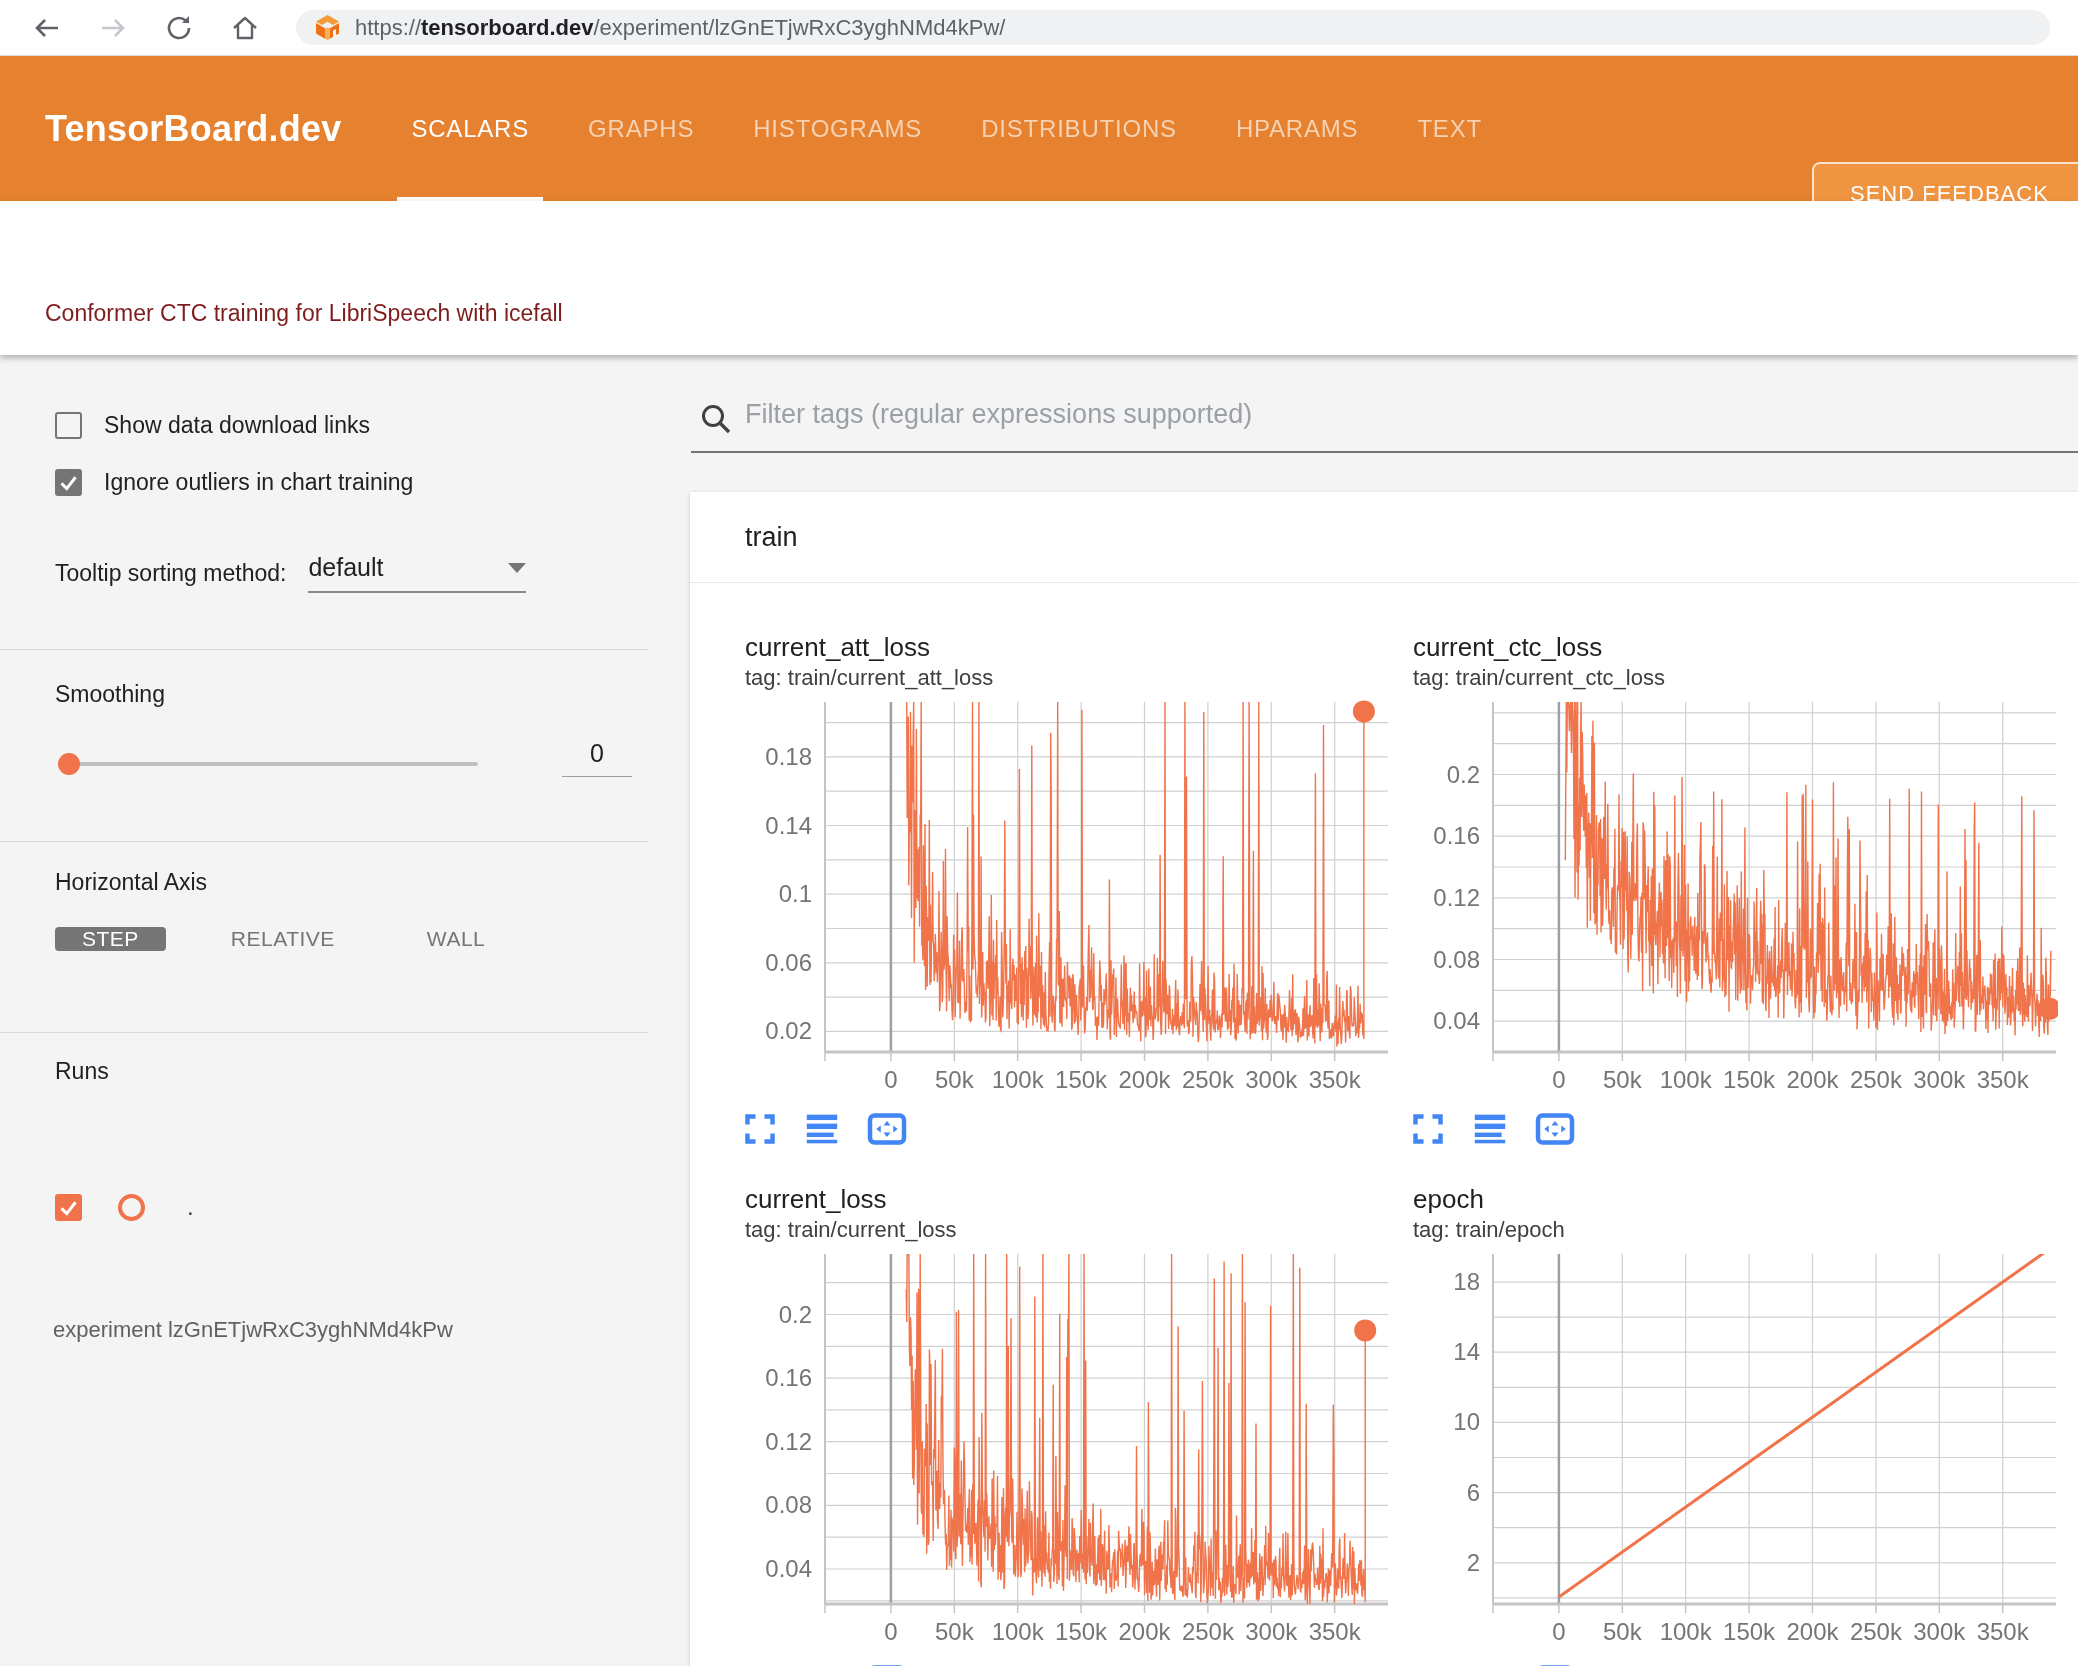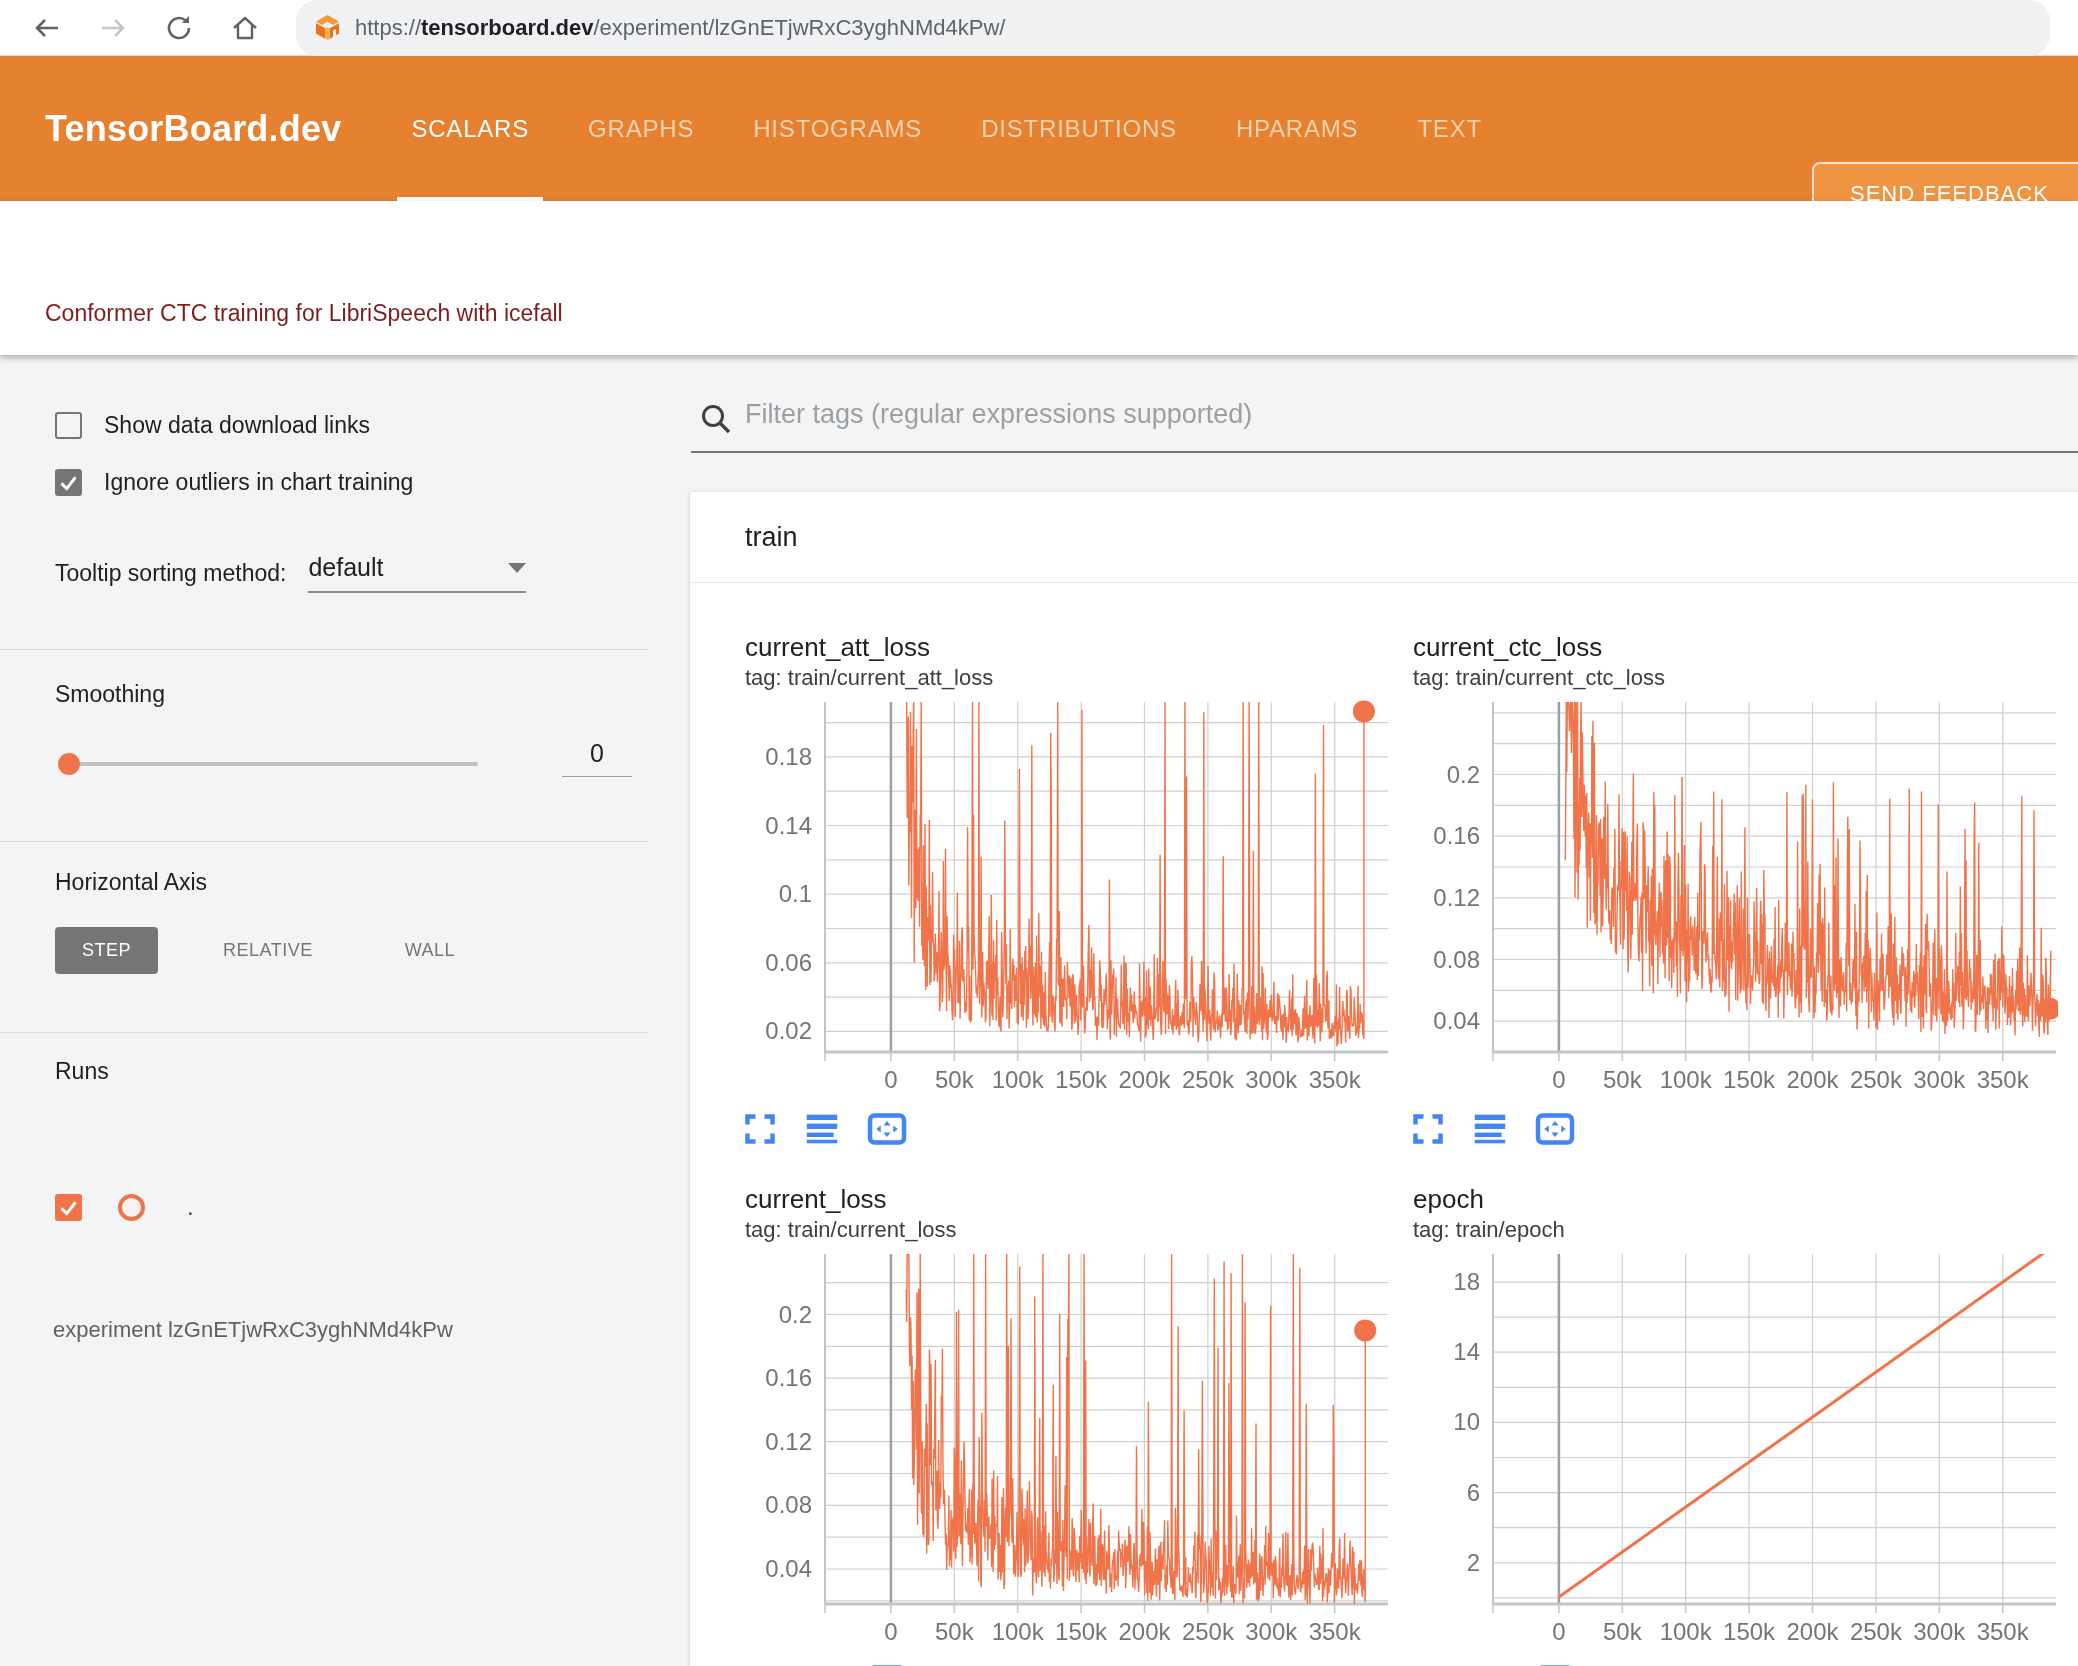--- a/index.html
+++ b/index.html
@@ -6,21 +6,21 @@
   html,body { width:2078px; height:1666px; }
   body { position:relative; overflow:hidden; background:#fff;
          font-family:"Liberation Sans","DejaVu Sans",sans-serif; }
 
   
   .browser-bar { position:absolute; top:0; left:0; width:2078px; height:56px;
     background:#fff; border-bottom:1px solid #dcdcdc;
     display:flex; align-items:center; gap:36px; padding-left:32px; }
   .nav-icon { display:flex; align-items:center; }
   .nav-icon svg { display:block; }
-  .url-pill { flex:1; margin-right:28px; height:56px; border-radius:21px;
+  .url-pill { flex:1; margin-right:28px; height:35px; border-radius:21px;
     background:#f0f1f2; display:flex; align-items:center; padding:0 18px; }
   .url-text { margin-left:14px; font-size:22px; color:#5f6368; white-space:nowrap; }
   .url-text b { color:#202124; font-weight:700; }
 
   
   .tb-header { position:absolute; top:56px; left:0; width:2078px; height:145px;
     background:#e5812f; display:flex; align-items:stretch; color:#fff; }
   .logo { margin-left:45px; display:flex; align-items:center;
     font-size:36px; font-weight:700; letter-spacing:.2px; }
   .tabs { display:flex; margin-left:70px; gap:59px; }
@@ -62,21 +62,21 @@
   .sb-h { position:absolute; left:55px; font-size:23px; color:#202124; }
   .slider { position:absolute; left:58px; top:397px; width:420px; height:24px; }
   .slider-track { position:absolute; top:10px; left:0; width:100%; height:4px;
     background:#c1c1c1; border-radius:2px; }
   .slider-knob { position:absolute; top:1px; left:0; width:22px; height:22px;
     border-radius:50%; background:#f0734a; }
   .smooth-val { position:absolute; left:562px; top:384px; width:70px;
     font-size:25px; color:#202124; text-align:center;
     border-bottom:1px solid #9e9e9e; padding-bottom:8px; }
   .axis-btns { position:absolute; left:55px; top:572px; display:flex; align-items:center; }
-  .axis-btn { font-size:18px; letter-spacing:.5px; color:#757575; padding:13px 27px;
+  .axis-btn { font-size:21px; letter-spacing:.5px; color:#757575; padding:0 27px;
     border-radius:4px; }
   .axis-btn.selected { background:#757575; color:#fff; }
   .axis-btn + .axis-btn { margin-left:38px; }
   .regex-field { position:absolute; left:55px; top:766px; width:585px;
     border-bottom:1px solid #9e9e9e; padding-bottom:14px;
     font-size:24px; color:#8f8f8f; }
   .run-row { position:absolute; left:55px; top:838px; display:flex; align-items:center; }
   .run-circle { width:27px; height:27px; border:4px solid #f0734a; border-radius:50%;
     margin-left:14px; flex:none; }
   .run-name { margin-left:42px; font-size:24px; color:#3c4043; }

